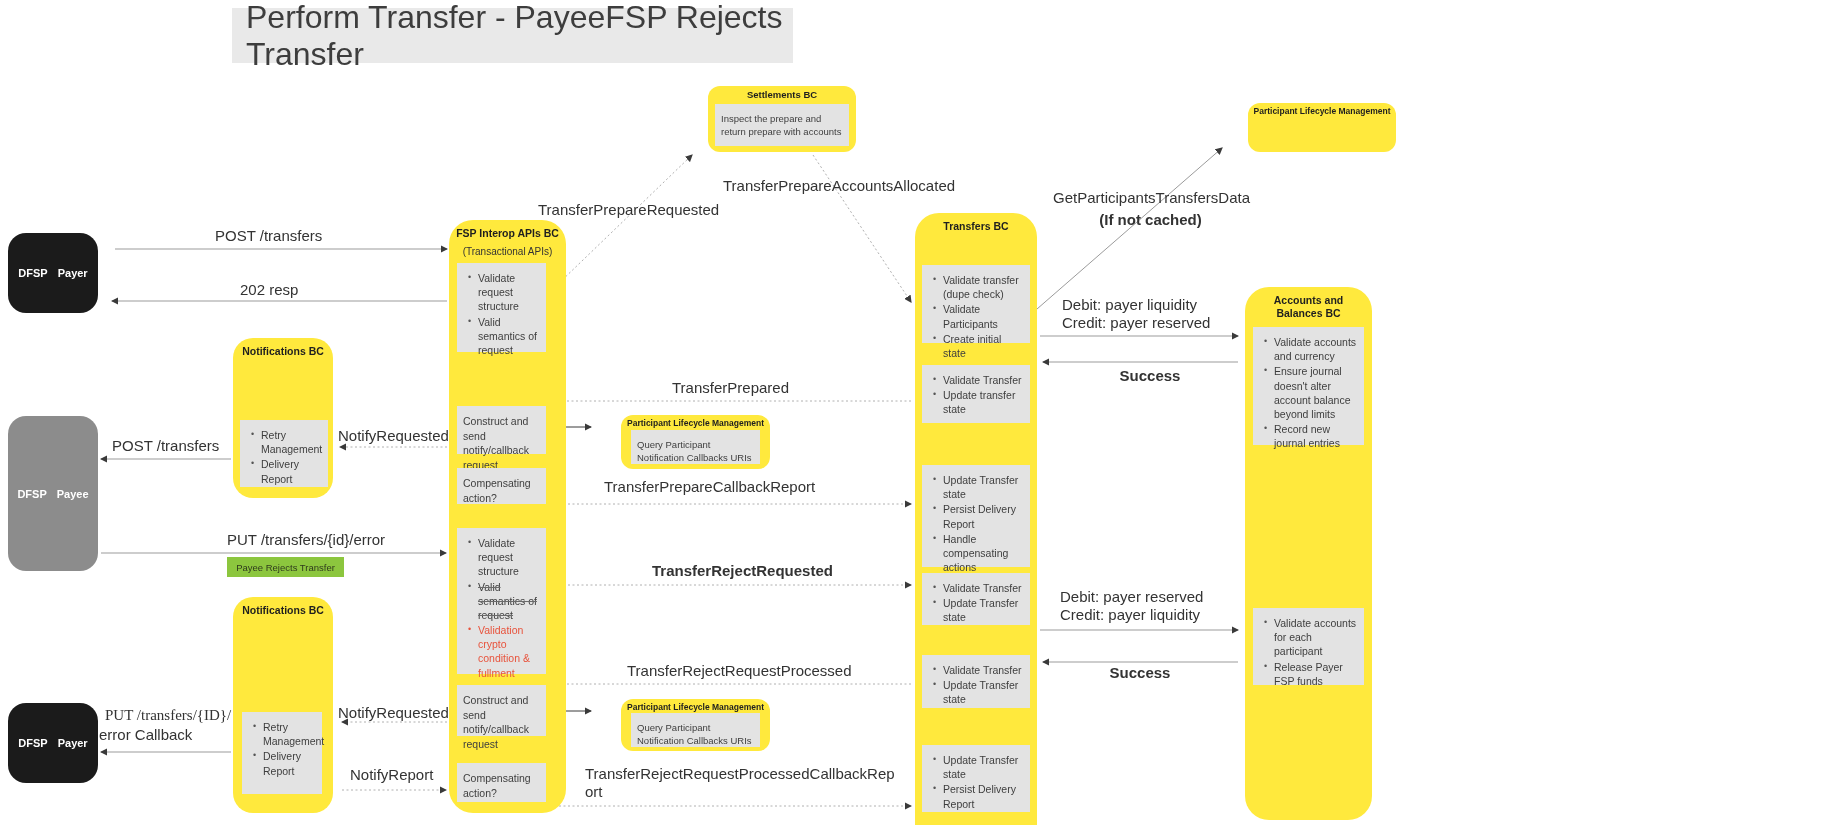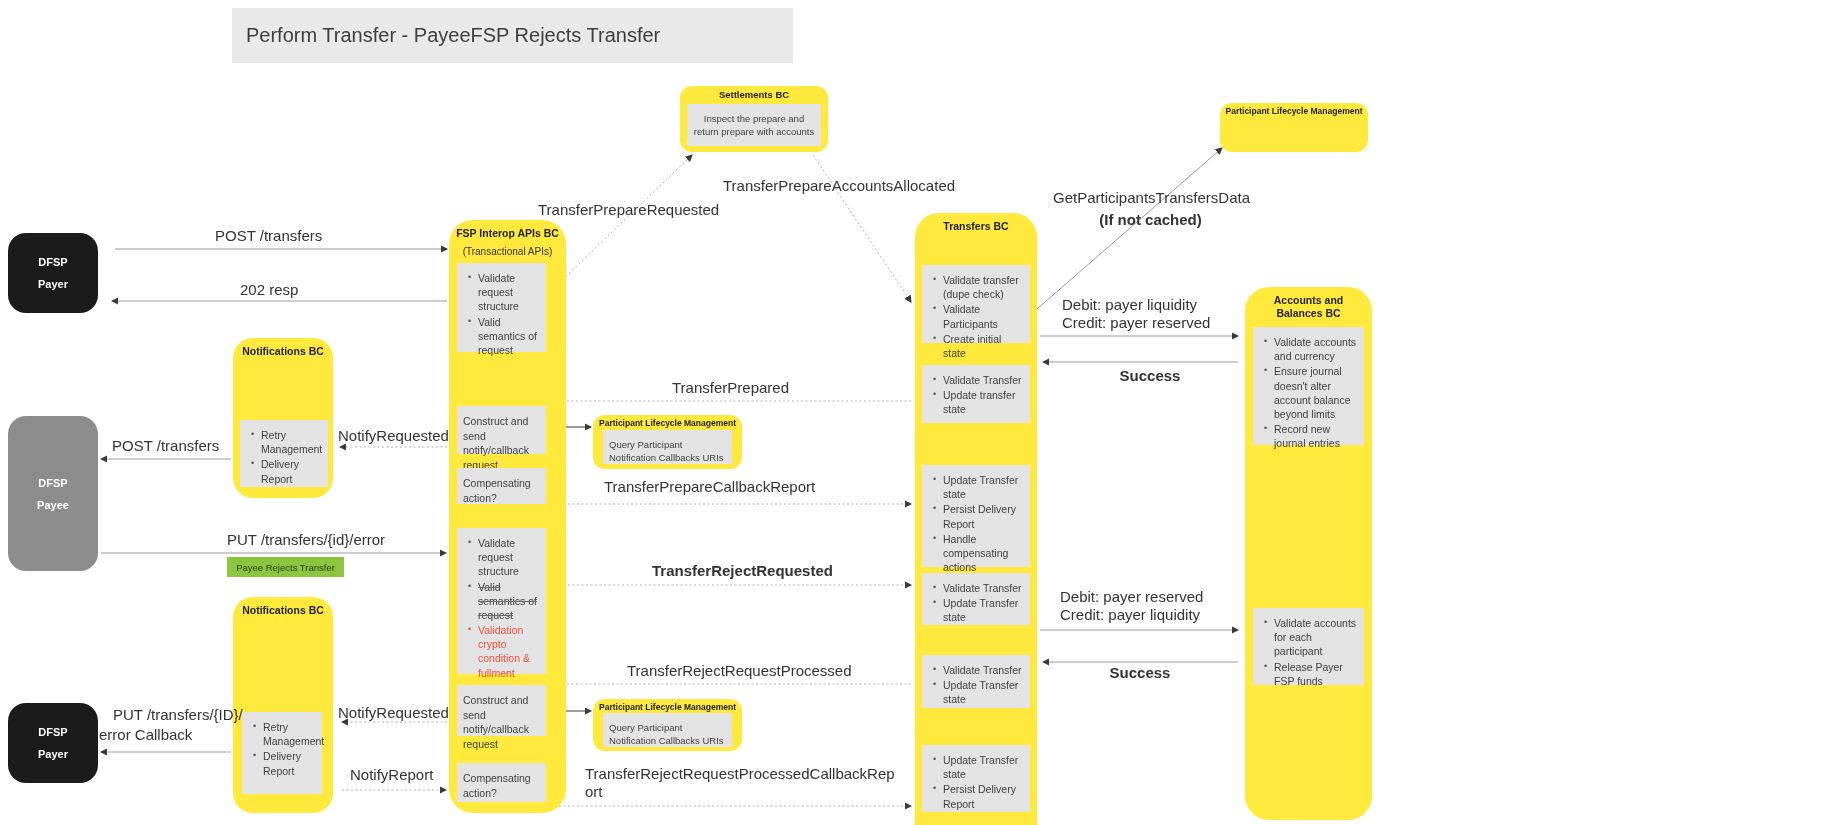--- a/index.html
+++ b/index.html
@@ -5,43 +5,43 @@
   html,body { margin:0; padding:0; background:#fff; }
   .diagram {
     position:relative; width:1837px; height:825px; background:#ffffff;
     font-family:"Liberation Sans", sans-serif; color:#333; overflow:hidden;
   }
   .layer { position:absolute; left:0; top:0; }
   
   .title-bar {
     position:absolute; left:232px; top:8px; width:561px; height:55px;
     background:#e9e9e9; display:flex; align-items:center;
-    font-size:20px; color:#3d3d3d; padding-left:14px; box-sizing:border-box;
+    font-size:32px; color:#3d3d3d; padding-left:14px; box-sizing:border-box;
   }
   
   .ybox { position:absolute; background:#ffe93d; border-radius:24px; box-sizing:border-box; }
-  .ybox.small { border-radius:12px; }
+  .ybox.small { border-radius:12px;margin-left:28px; }
   .col-title { font-weight:bold; font-size:10.5px; text-align:center; color:#1f1f1f; padding-top:7px; line-height:1.2; }
   .col-sub { font-size:10px; text-align:center; color:#333; padding-top:6px; }
   .sm-title { font-weight:bold; font-size:8.5px; text-align:center; color:#1f1f1f; padding-top:3px; white-space:nowrap; }
   
   .gbox {
     position:absolute; background:#e3e3e3; color:#3e3e3e;
     font-size:10.5px; line-height:1.35; box-sizing:border-box; padding:8px 4px 6px 8px;
   }
   .gbox.plain { padding:8px 6px; line-height:1.4; }
   .bitem { position:relative; padding-left:13px; margin:0 0 1px 0; }
   .bitem::before { content:"\2022"; position:absolute; left:3px; top:0; font-size:9px; color:#555; }
   .struck { text-decoration:line-through; text-decoration-color:#6b6b6b; }
   .red { color:#e8533c; }
   .red::before { color:#e8533c; }
   
   .actor {
     position:absolute; left:8px; width:90px; border-radius:18px; color:#fff;
-    font-weight:bold; font-size:11px; display:flex; flex-direction:column;
+    font-weight:bold; font-size:11px; display:flex; flex-direction:row;
     align-items:center; justify-content:center; gap:10px; text-align:center;
   }
   .actor.black { background:#1b1b1b; }
   .actor.gray { background:#8c8c8c; }
   
   .lbl { position:absolute; font-size:15px; color:#333; white-space:nowrap; line-height:1.2; }
   .lbl.center { text-align:center;font-weight:bold; }
   .lbl.wrap { white-space:normal; overflow-wrap:anywhere; }
   .badge {
     position:absolute; left:227px; top:557px; width:117px; height:20px;
@@ -81,21 +81,21 @@
     <line x1="447" y1="722" x2="342" y2="722" stroke="#b0b0b0" stroke-width="1" stroke-dasharray="2,2.5" marker-end="url(#ar)"></line>
     <line x1="231" y1="752" x2="101" y2="752" stroke="#9b9b9b" stroke-width="1" marker-end="url(#ar)"></line>
     <line x1="342" y1="790" x2="446" y2="790" stroke="#b0b0b0" stroke-width="1" stroke-dasharray="2,2.5" marker-end="url(#ar)"></line>
     <line x1="559" y1="806" x2="911" y2="806" stroke="#b0b0b0" stroke-width="1" stroke-dasharray="2,2.5" marker-end="url(#ar)"></line>
   </svg>
 
   <div class="title-bar">Perform Transfer - PayeeFSP Rejects Transfer</div>
 
   <div class="ybox small" style="left:680px; top:86px; width:148px; height:66px;">
     <div class="sm-title" style="font-size:9.5px;">Settlements BC</div>
-    <div class="gbox plain" style="left:7px; top:18px; width:134px; height:42px; font-size:9.5px;text-align:center;">Inspect the prepare and return prepare with accounts</div>
+    <div class="gbox plain" style="left:7px; top:18px; width:134px; height:42px; font-size:9.5px;">Inspect the prepare and return prepare with accounts</div>
   </div>
 
   <div class="ybox small" style="left:1220px; top:103px; width:148px; height:49px;">
     <div class="sm-title">Participant Lifecycle Management</div>
   </div>
 
   <div class="actor black" style="top:233px; height:80px;">
     <span>DFSP</span>
     <span>Payer</span>
   </div>
@@ -209,18 +209,18 @@
   <div class="lbl" style="left:338px; top:427px;">NotifyRequested</div>
   <div class="lbl" style="left:112px; top:437px;">POST /transfers</div>
   <div class="lbl" style="left:604px; top:478px;">TransferPrepareCallbackReport</div>
   <div class="lbl" style="left:227px; top:531px;">PUT /transfers/{id}/error</div>
   <div class="lbl" style="left:652px; top:562px;font-weight:bold;">TransferRejectRequested</div>
   <div class="lbl" style="left:1060px; top:588px;">Debit: payer reserved</div>
   <div class="lbl" style="left:1060px; top:606px;">Credit: payer liquidity</div>
   <div class="lbl center" style="left:1085px; top:664px; width:110px;">Success</div>
   <div class="lbl" style="left:627px; top:662px;text-align:right;">TransferRejectRequestProcessed</div>
   <div class="lbl" style="left:338px; top:704px;">NotifyRequested</div>
-  <div class="lbl" style="left:113px; top:706px;">PUT /transfers/{ID}/</div>
+  <div class="lbl" style="left:105px; top:706px;font-family:Liberation Serif, serif;">PUT /transfers/{ID}/</div>
   <div class="lbl" style="left:99px; top:726px;">error Callback</div>
   <div class="lbl" style="left:350px; top:766px;">NotifyReport</div>
   <div class="lbl wrap" style="left:585px; top:765px; width:312px;">TransferRejectRequestProcessedCallbackReport</div>
 
 </div>
 
 </body></html>

